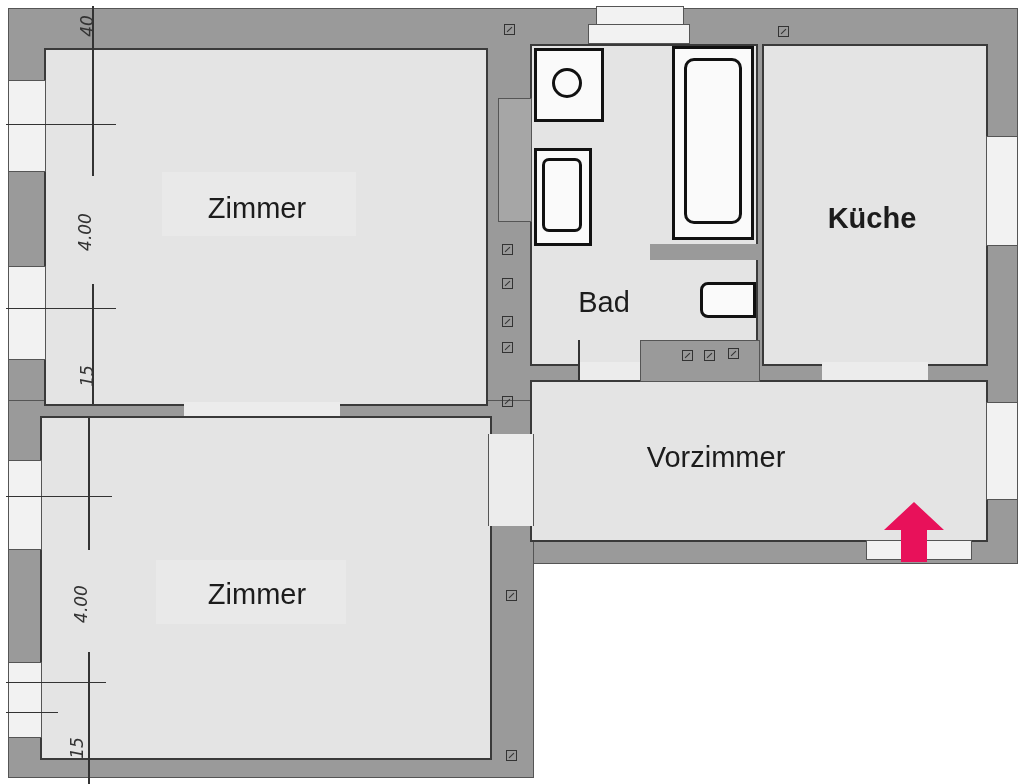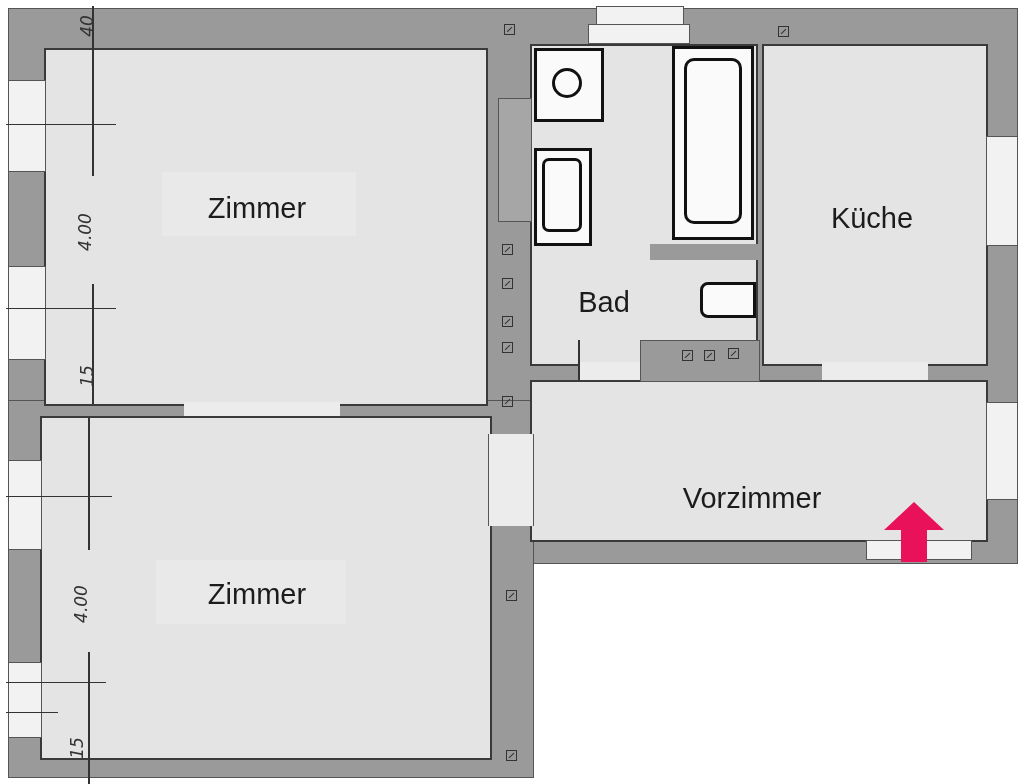--- a/index.html
+++ b/index.html
@@ -47,25 +47,25 @@
   <div class="abs" style="left:684px;top:58px;width:58px;height:166px;border:3px solid #111;border-radius:10px;box-sizing:border-box;"></div>
   <div class="abs wall" style="left:650px;top:244px;width:108px;height:16px;"></div>
   <div class="abs" style="left:700px;top:282px;width:56px;height:36px;background:#fafafa;border:3px solid #111;border-radius:8px 0 0 8px;box-sizing:border-box;"></div>
   <div class="abs door-gap" style="left:578px;top:362px;width:62px;height:22px;"></div>
   <div class="abs" style="left:578px;top:340px;width:1.5px;height:40px;background:#333;"></div>
 
   <div class="abs win" style="left:596px;top:6px;width:88px;height:20px;"></div>
   <div class="abs win" style="left:588px;top:24px;width:102px;height:20px;"></div>
 
   <div class="abs floor" style="left:762px;top:44px;width:226px;height:322px;"></div>
-  <div class="room-label" style="left:872px;top:218px;">Küche</div>
+  <div class="room-label" style="left:872px;top:218px;font-weight:bold;">Küche</div>
   <div class="abs door-gap" style="left:822px;top:362px;width:106px;height:22px;"></div>
 
   <div class="abs floor" style="left:530px;top:380px;width:458px;height:162px;"></div>
-  <div class="room-label" style="left:752px;top:457px;margin-top:41px;">Vorzimmer</div>
+  <div class="room-label" style="left:716px;top:457px;">Vorzimmer</div>
 
   <div class="abs door-gap" style="left:488px;top:434px;width:46px;height:92px;border-left:1.5px solid #555;border-right:1.5px solid #555;"></div>
 
   <div class="abs wall" style="left:640px;top:340px;width:120px;height:42px;border:1.5px solid #555;"></div>
   <div class="socket" style="left:682px;top:350px;"></div>
   <div class="socket" style="left:704px;top:350px;"></div>
   <div class="socket" style="left:728px;top:348px;"></div>
 
   <div class="abs win" style="left:866px;top:540px;width:106px;height:20px;"></div>
   <div class="abs" style="left:882px;top:500px;width:64px;height:62px;">

